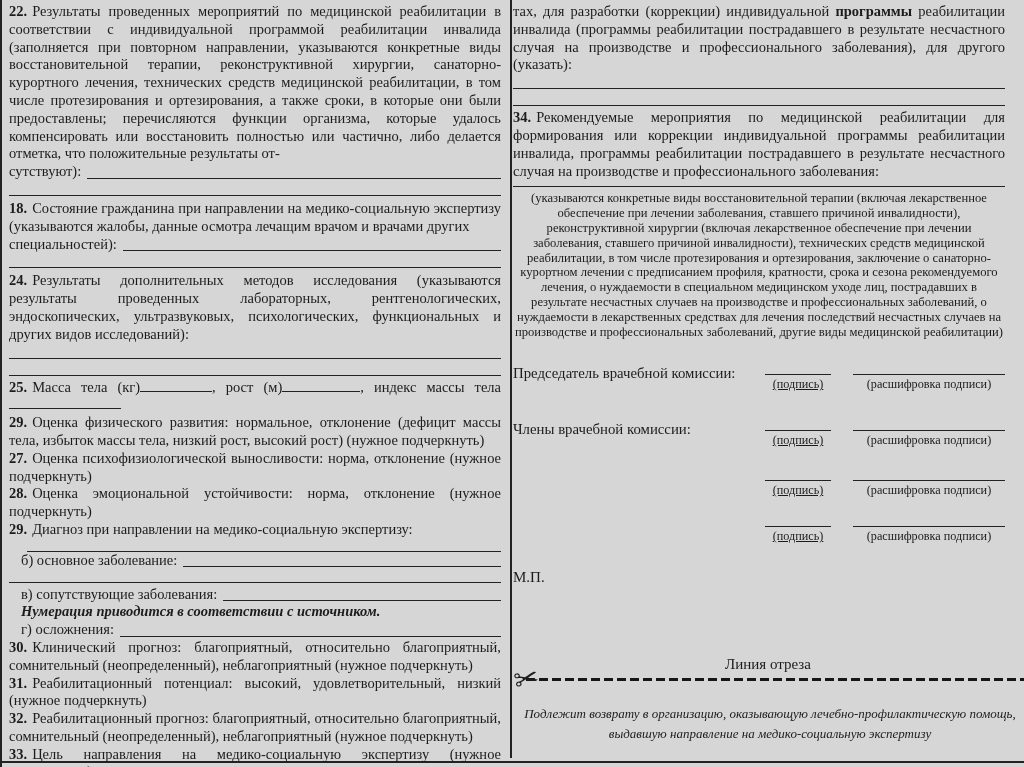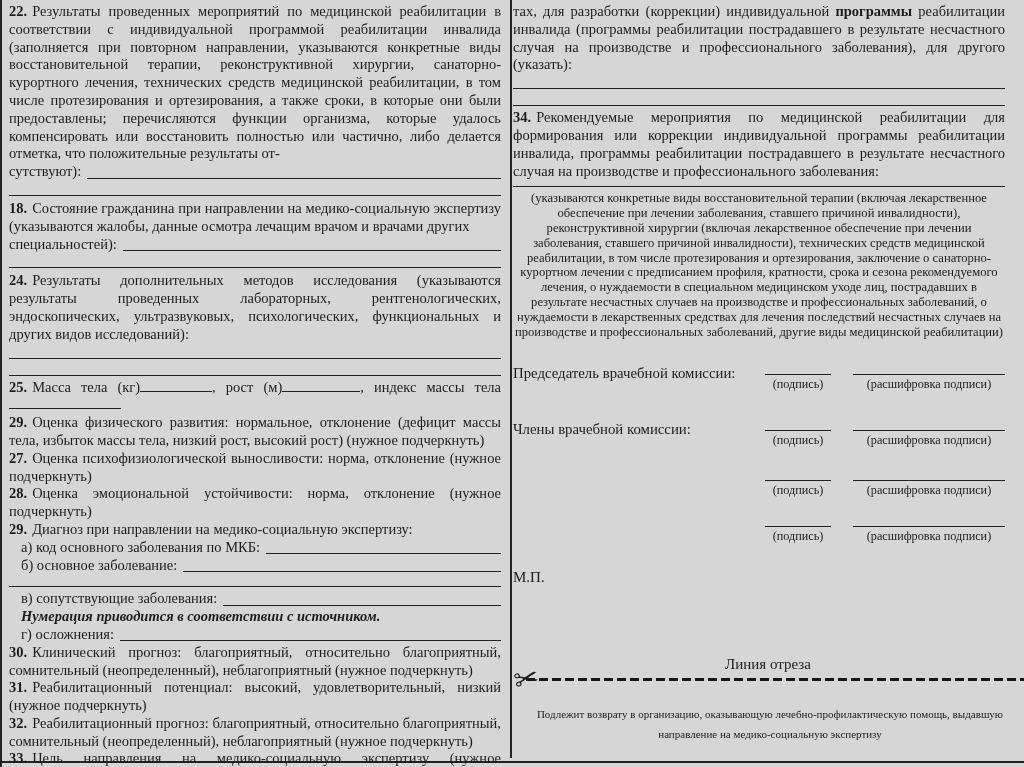--- a/index.html
+++ b/index.html
@@ -33,37 +33,37 @@
 
   .inline-blank { display:inline-block; border-bottom:1.5px solid #222; height:12px; }
   .w72 { width:72px; } .w78 { width:78px; } .w112 { width:112px; }
 
   .small-note { font-size:12.6px; line-height:14.8px; text-align:center; margin-top:2px; }
   .sep { margin-top:6px; height:0; border-bottom:1.5px solid #222; margin-bottom:4px; }
 
   .sig-row { display:flex; justify-content:flex-end; align-items:flex-start; }
   .sig-role { flex:1 1 auto; font-size:14.8px; }
   .sig-pair { display:flex; gap:22px; }
-  .sig-cell-short { width:66px; }
+  .sig-cell-short { width:66px;text-decoration:underline; }
   .sig-cell-long  { width:152px; }
   .sig-line { border-bottom:1.5px solid #222; height:10px; }
   .sig-cap  { font-size:12.2px; line-height:14px; text-align:center; white-space:nowrap; padding-top:2px; }
   .mt26 { margin-top:26px; } .mt30 { margin-top:30px; } .mt24 { margin-top:24px; } .mt20 { margin-top:20px; }
 
   .stamp { margin-top:26px; font-size:15px; }
 
   .cut-area { position:absolute; left:512px; top:656px; width:512px; }
   .cut-label { text-align:center; font-size:15px; }
   .cut-dash { margin-top:4px; margin-left:14px; height:3px;
     background:repeating-linear-gradient(to right,#161616 0 9px,transparent 9px 13px); }
   .scissors { position:absolute; left:2px; top:8px; font-family:"DejaVu Sans",sans-serif;
     font-size:30px; line-height:30px; transform:rotate(-12deg); }
 
   .return-note { position:absolute; left:524px; top:704px; width:492px;
-    text-align:center; font-size:11px; line-height:20px; }
+    text-align:center; font-size:13px; line-height:20px;font-style:italic; }
 </style>
 </head>
 <body>
 
 <div class="page">
   <div class="edge-left"></div>
   <div class="edge-bottom"></div>
   <div class="divider"></div>
 
   <div class="col col-left">
@@ -86,21 +86,20 @@
     <div class="rule tight"></div>
 
     <p class="para"><span class="num">25.</span><span>Масса тела (кг)</span><span class="inline-blank w72"></span><span>, рост (м)</span><span class="inline-blank w78"></span><span>, индекс массы тела</span><span class="inline-blank w112"></span></p>
 
     <p class="para"><span class="num">29.</span><span>Оценка физического развития: нормальное, отклонение (дефицит массы тела, избыток массы тела, низкий рост, высокий рост) (нужное подчеркнуть)</span></p>
     <p class="para"><span class="num">27.</span><span>Оценка психофизиологической выносливости: норма, отклонение (нужное подчеркнуть)</span></p>
     <p class="para"><span class="num">28.</span><span>Оценка эмоциональной устойчивости: норма, отклонение (нужное подчеркнуть)</span></p>
 
     <p class="para"><span class="num">29.</span><span>Диагноз при направлении на медико-социальную экспертизу:</span></p>
     <div class="tailrow sub">
-        <span class="tail-label">а) код основного заболевания по МКБ:</span>
         <span class="fill"></span>
       </div>
     <div class="tailrow sub">
         <span class="tail-label">б) основное заболевание:</span>
         <span class="fill"></span>
       </div>
     <div class="rule tight"></div>
     <div class="tailrow sub">
         <span class="tail-label">в) сопутствующие заболевания:</span>
         <span class="fill"></span>

